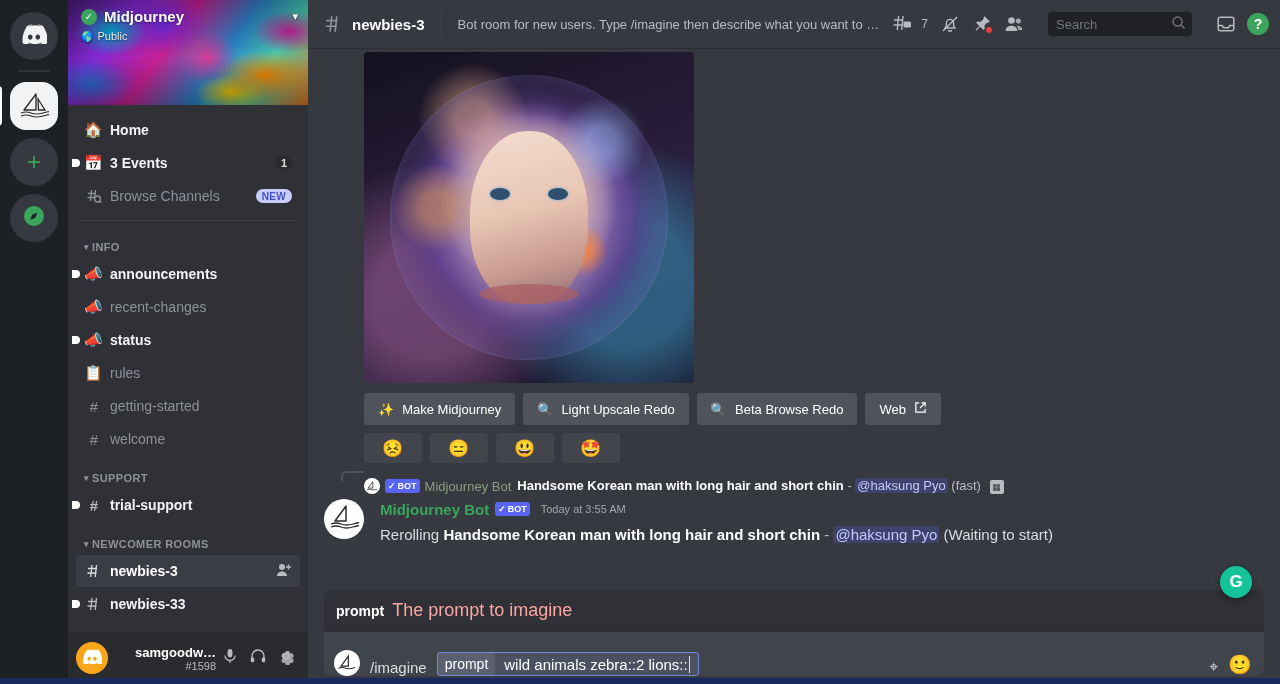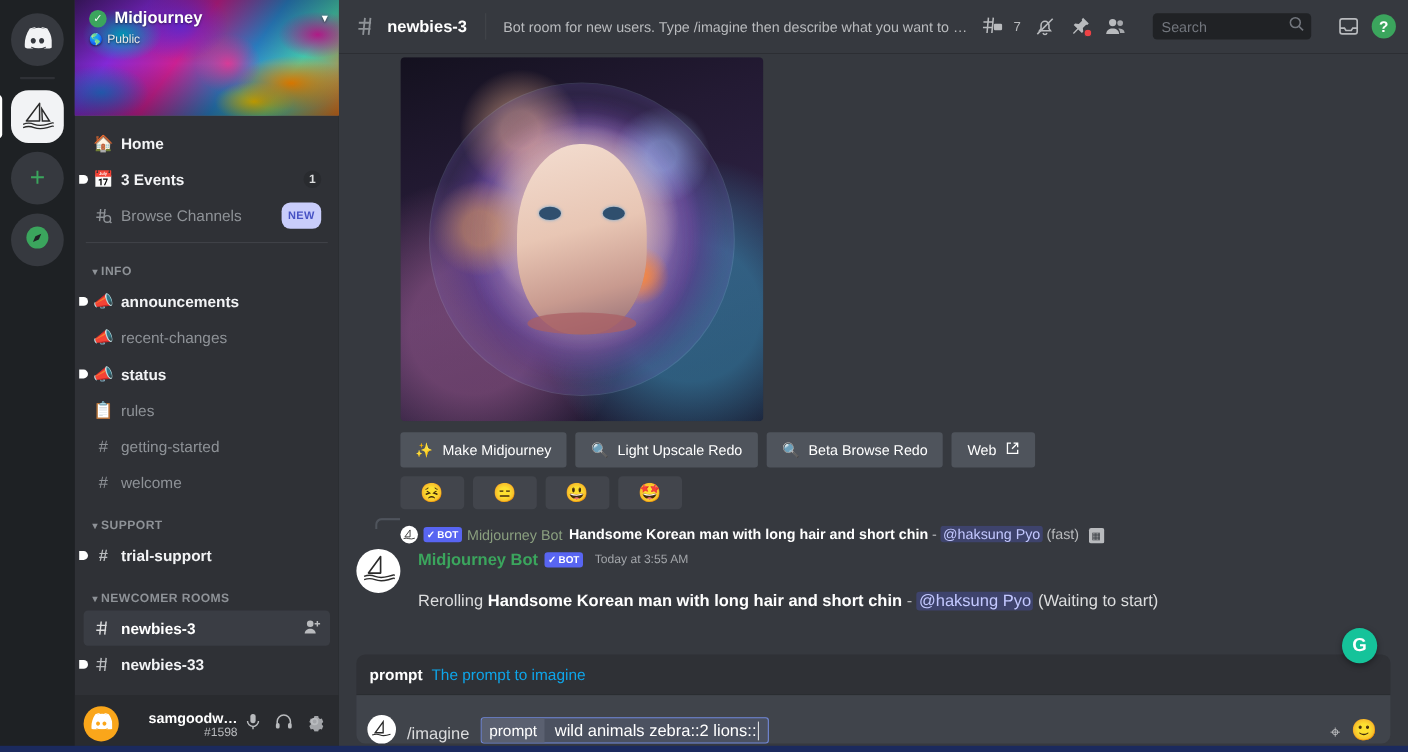--- a/index.html
+++ b/index.html
@@ -101,21 +101,21 @@
   .unread-dot {
     position: absolute; left: -4px; top: 50%; transform: translateY(-50%);
     width: 8px; height: 8px; background: #fff; border-radius: 0 4px 4px 0;
   }
   .badge-count {
     min-width: 16px; height: 16px; border-radius: 8px; background: #292b2f;
     color: #dcddde; font-size: 11px; font-weight: bold; display: flex;
     align-items: center; justify-content: center; padding: 0 5px;
   }
   .badge-new {
-    height: 24px; border-radius: 8px; background: #c9cdfb; color: #4752c4;
+    height: 14px; border-radius: 8px; background: #c9cdfb; color: #4752c4;
     font-size: 10px; font-weight: bold; display: flex; align-items: center;
     padding: 4px 6px; letter-spacing: .3px;
   }
   .chan-divider { height: 1px; background: #3f4147; margin: 8px 10px 4px 10px; }
   .cat-row {
     display: flex; align-items: center; padding: 16px 8px 4px 16px;
     font-size: 11px; font-weight: bold; letter-spacing: .4px; color: #8e9297;
   }
   .cat-chevron { font-size: 9px; margin-right: 3px; }
   .add-member-ico { color:#b9bbbe; font-size: 13px; }
@@ -253,31 +253,31 @@
 
   .msg { display: flex; padding: 2px 16px 0 16px; margin-top: 2px; }
   .msg-avatar {
     width: 40px; height: 40px; border-radius: 50%; background: #fff; flex: 0 0 40px;
     margin-right: 16px; display: flex; align-items: center; justify-content: center; overflow: hidden;
   }
   .msg-body { flex: 1; min-width: 0; }
   .msg-head { display: flex; align-items: center; gap: 6px; height: 20px; }
   .msg-author { font-size: 15px; font-weight: 600; color: #3ba55d; }
   .msg-time { font-size: 11px; color: #a3a6aa; }
-  .msg-text { font-size: 15px; color: #dcddde; line-height: 1.3; margin-top: 18px; }
+  .msg-text { font-size: 15px; color: #dcddde; line-height: 1.3; margin-top: 6px; }
   .msg-text b { font-weight: bold; color: #fff; }
 
   
   .composer-wrap { padding: 0 16px 8px 16px; position: relative; }
   .autocomplete {
     background: #2f3136; border-radius: 8px 8px 0 0; padding: 10px 12px;
     display: flex; align-items: center; gap: 8px; border-bottom: 1px solid #2b2d31;
   }
   .ac-key { font-size: 14px; font-weight: bold; color: #fff; }
-  .ac-desc { font-size: 14px; color: #0ea5e9; text-align: right; }
+  .ac-desc { font-size: 18px; color: #fca5a5; text-align: right; }
   .composer {
     background: #40444b; border-radius: 0 0 8px 8px; min-height: 44px;
     display: flex; align-items: flex-end; padding: 0 12px 0 10px; gap: 10px;
   }
   .comp-av {
     width: 26px; height: 26px; border-radius: 50%; background: #fff; flex: 0 0 26px;
     display:flex; align-items:center; justify-content:center; overflow:hidden;
   }
   .slash-cmd { font-size: 15px; color: #dcddde; }
   .pill {

